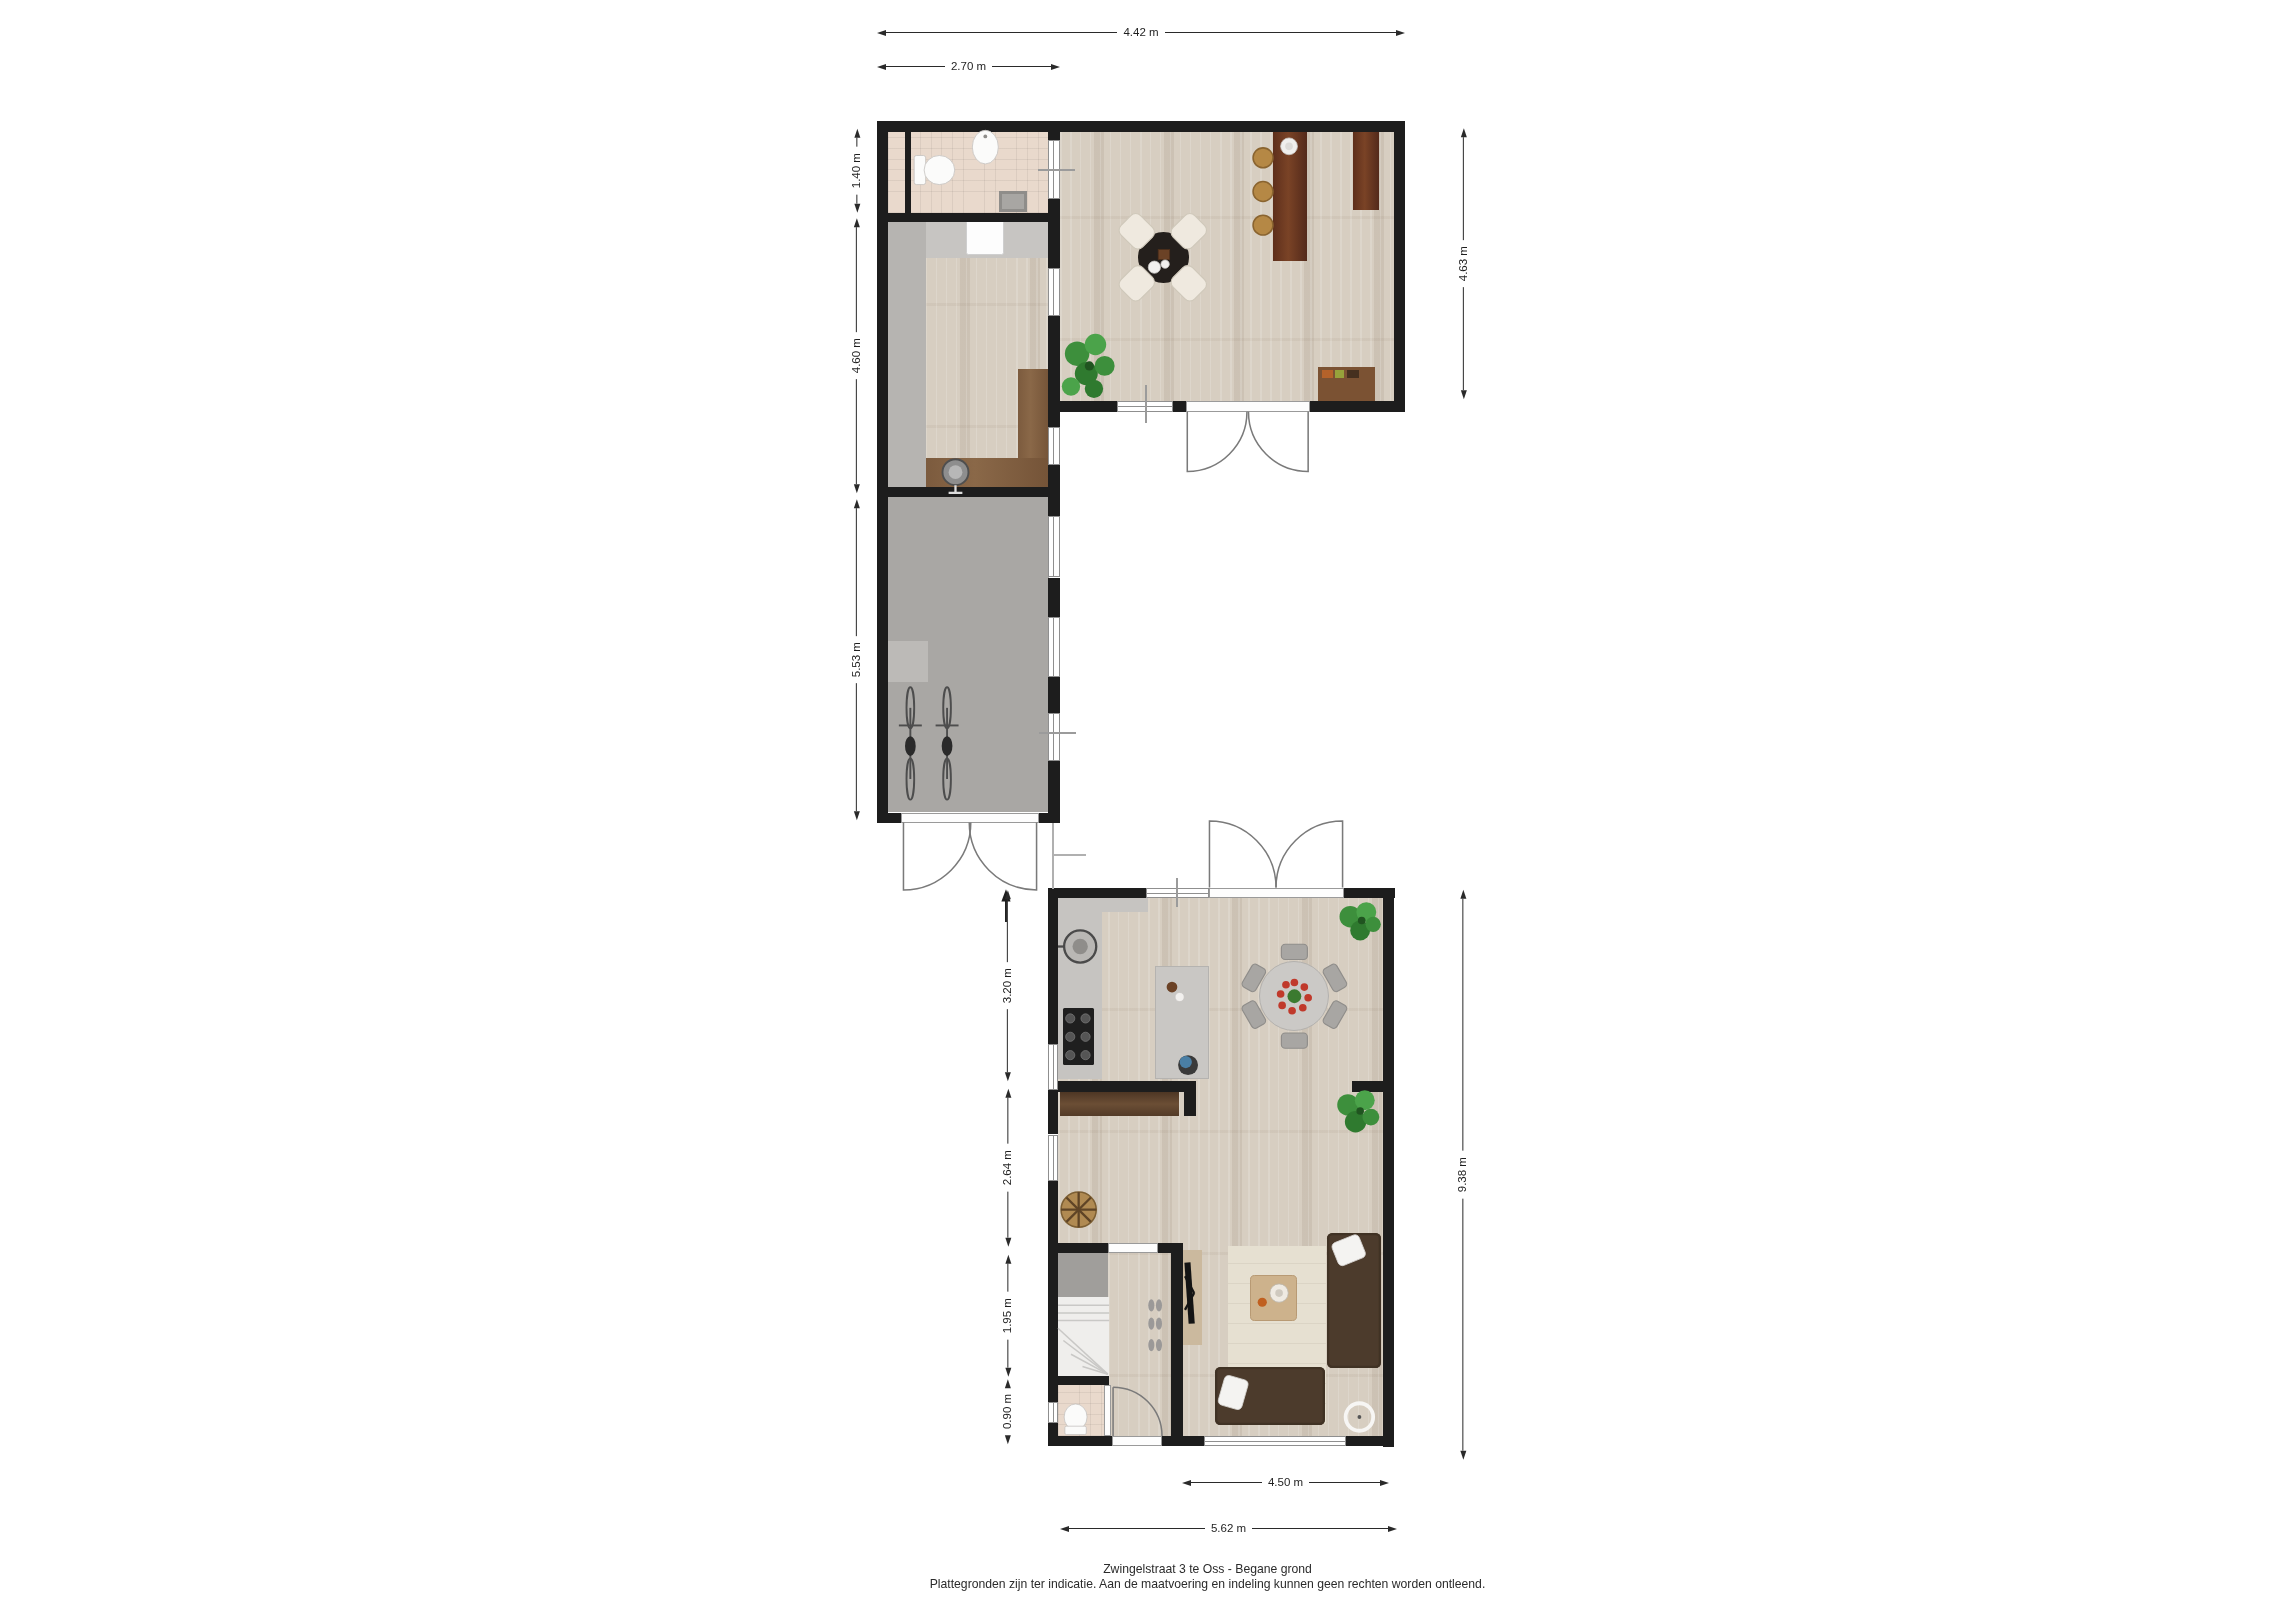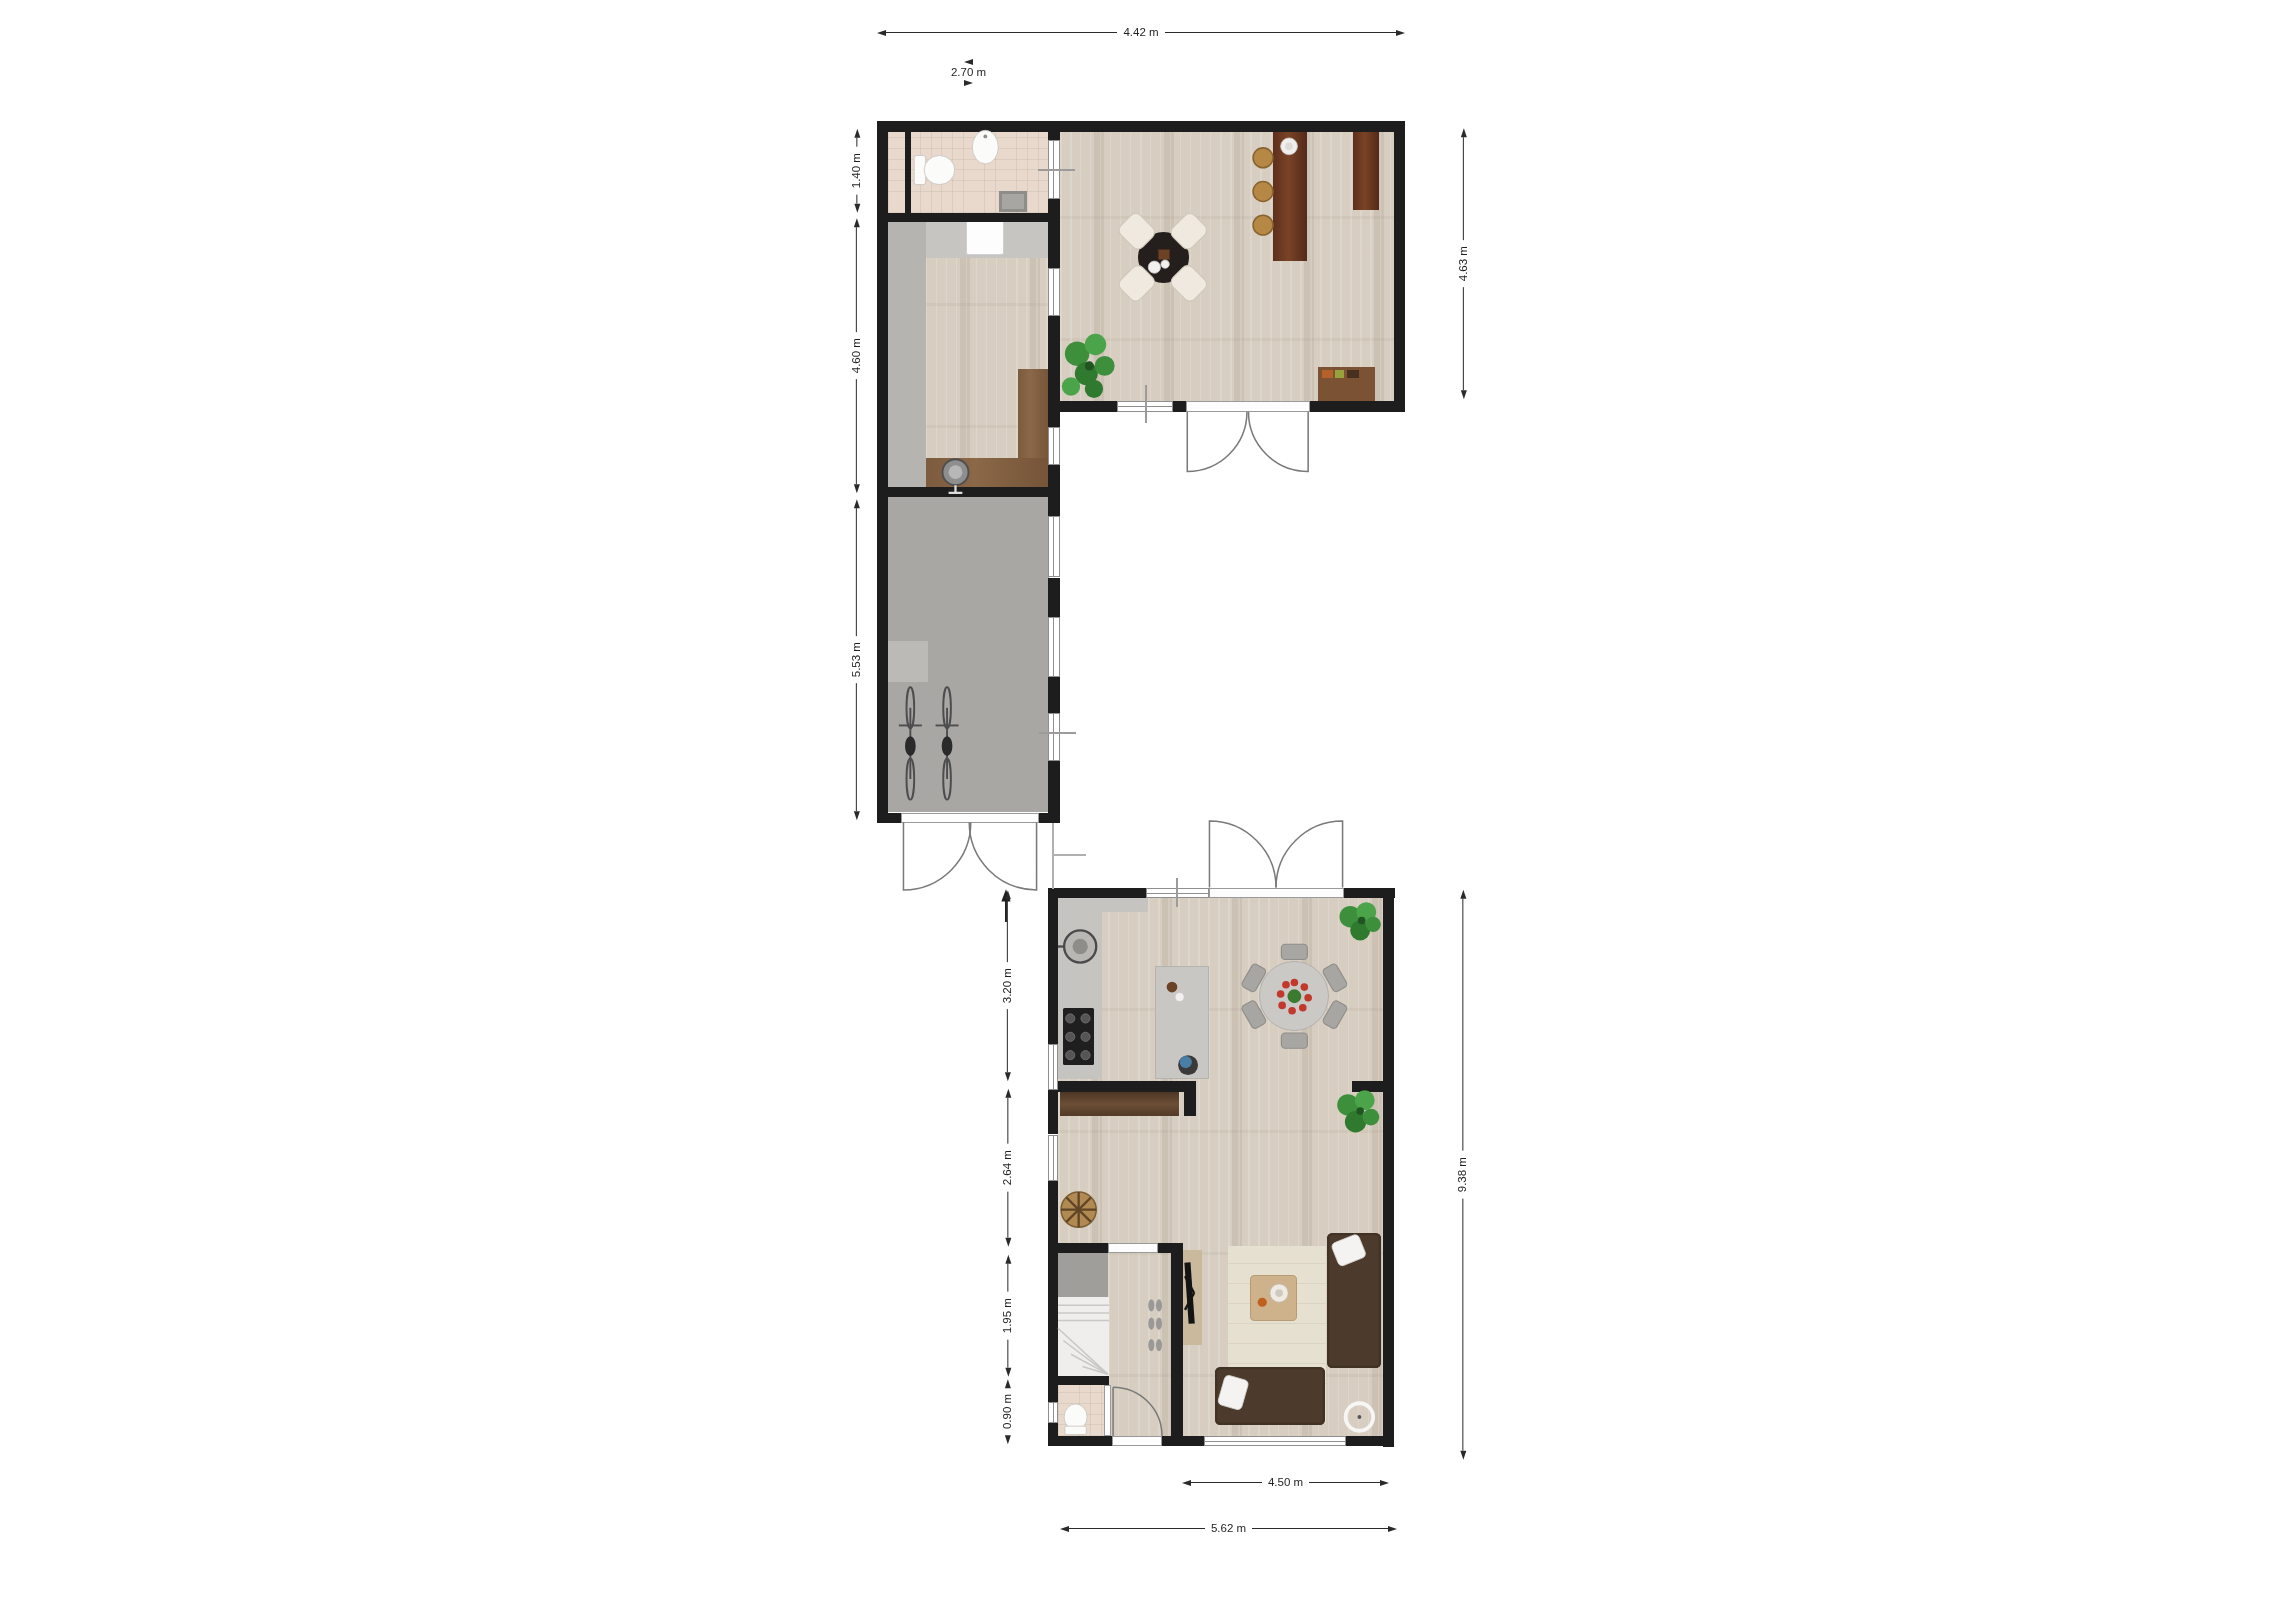--- a/index.html
+++ b/index.html
@@ -332,21 +332,21 @@
     </g>
   </svg>
 
   <div class="abs dimh" style="left:877px;top:25px;width:528px;">
     <span class="tri-l"></span>
       <span class="dimline"></span>
     <span class="dimlab">4.42 m</span>
     <span class="dimline"></span>
       <span class="tri-r"></span>
   </div>
-  <div class="abs dimh" style="left:877px;top:59px;width:183px;flex-direction:column;">
+  <div class="abs dimh" style="left:877px;top:59px;width:183px;">
     <span class="tri-l"></span>
       <span class="dimline"></span>
     <span class="dimlab">2.70 m</span>
     <span class="dimline"></span>
       <span class="tri-r"></span>
   </div>
   <div class="abs dimv" style="left:815px;top:163px;width:84px;">
     <span class="tri-l"></span>
       <span class="dimline"></span>
     <span class="dimlab">1.40 m</span>
@@ -415,15 +415,19 @@
       <span class="tri-r"></span>
   </div>
   <div class="abs dimh" style="left:1060px;top:1521px;width:337px;">
     <span class="tri-l"></span>
       <span class="dimline"></span>
     <span class="dimlab">5.62 m</span>
     <span class="dimline"></span>
       <span class="tri-r"></span>
   </div>
 
+  <div class="titleblock">
+    <div class="t1">Zwingelstraat 3 te Oss - Begane grond</div>
+    <div class="t2">Plattegronden zijn ter indicatie. Aan de maatvoering en indeling kunnen geen rechten worden ontleend.</div>
+  </div>
 
 </div>
 
 
 </body></html>

